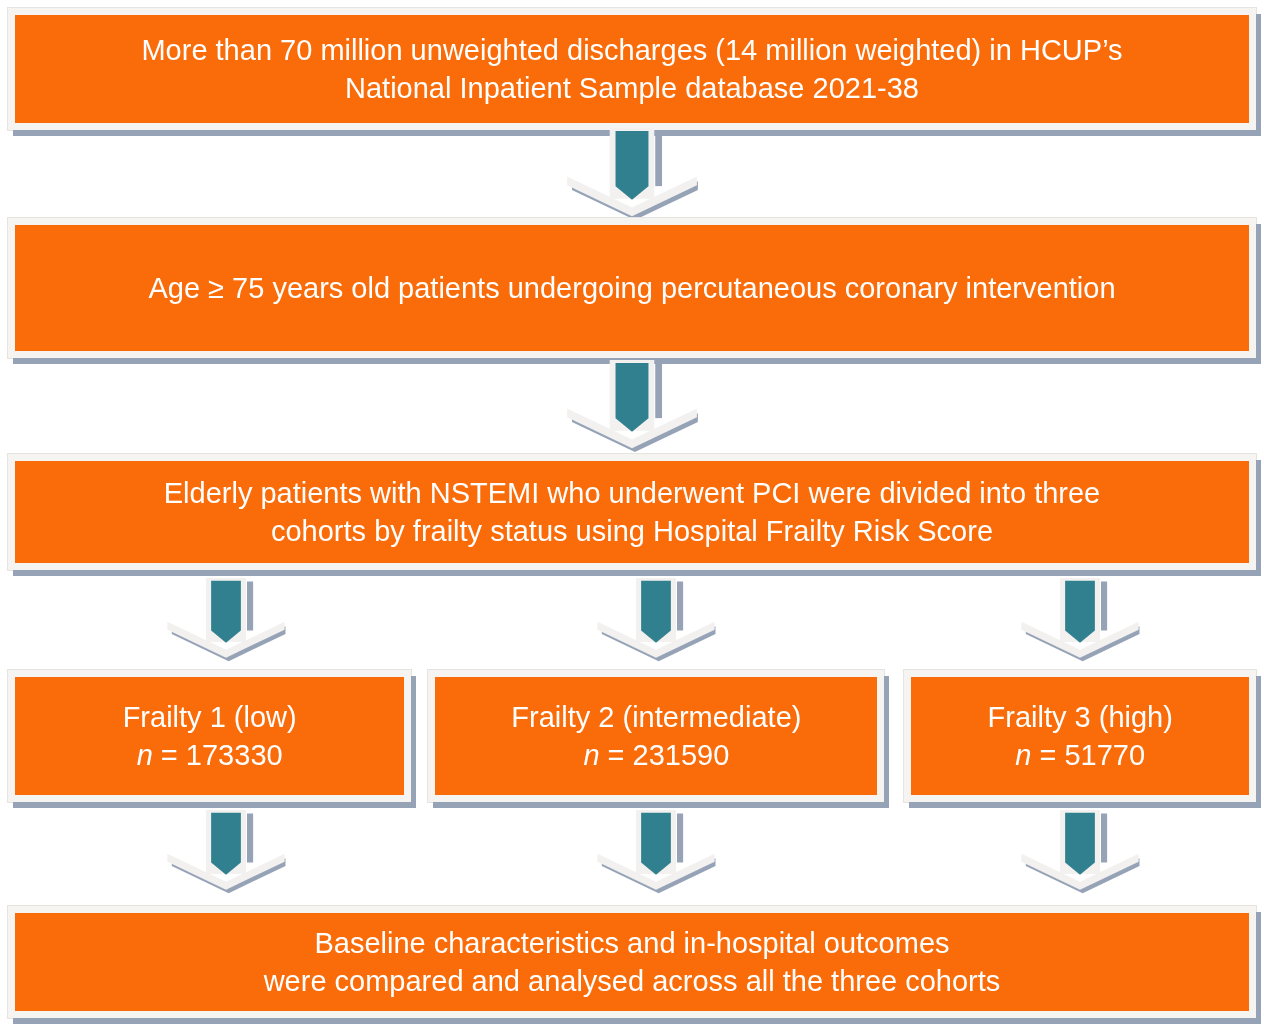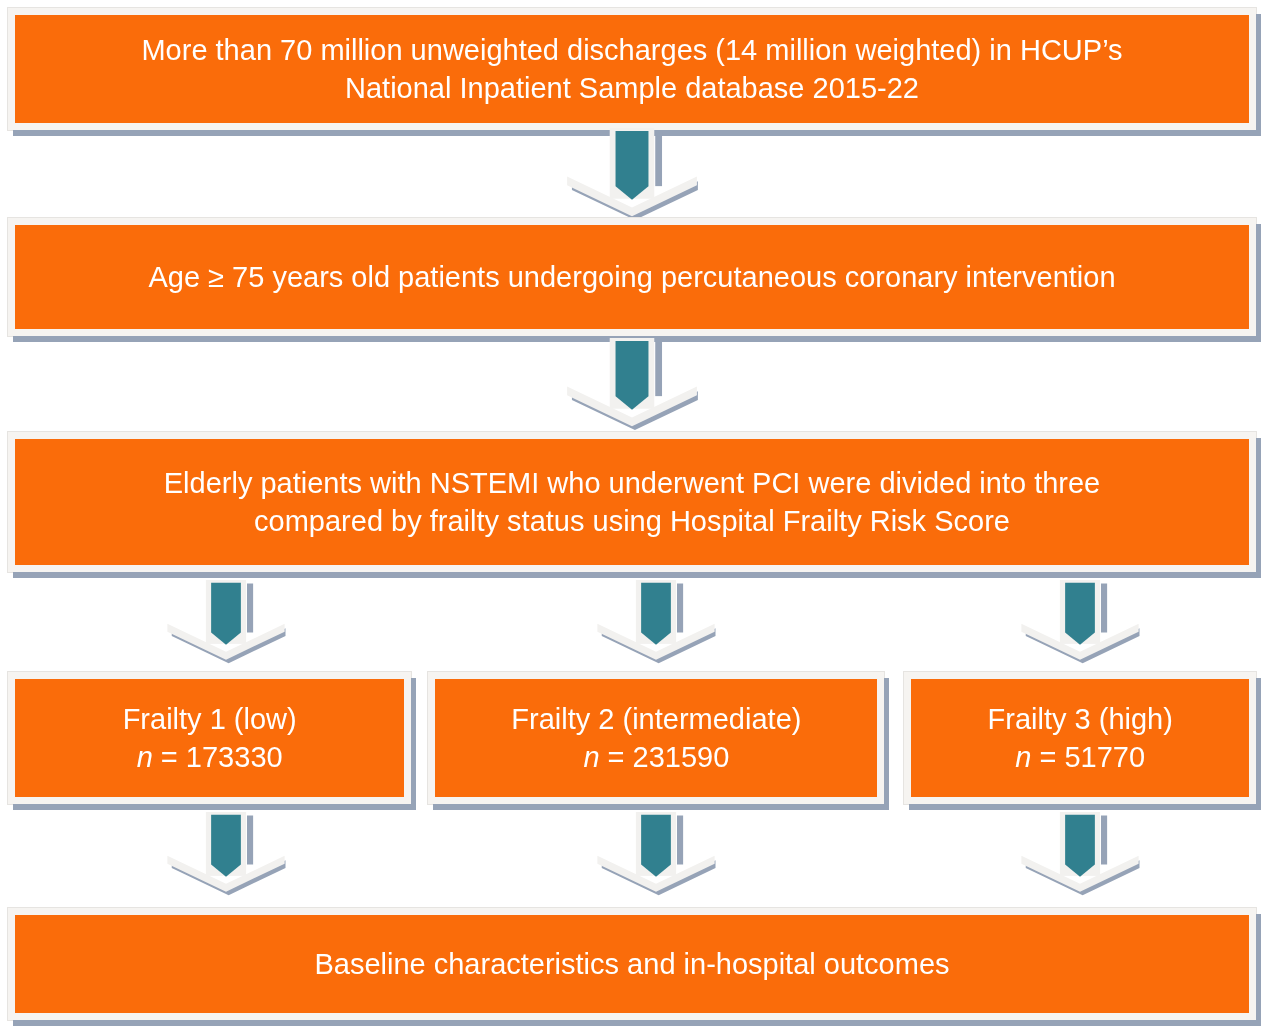--- a/index.html
+++ b/index.html
@@ -35,22 +35,22 @@
     text-align: center;
   }
   .box .line {
     font-size: 29px;
     line-height: 38px;
     white-space: nowrap;
   }
   .box .line i { font-style: italic; }
   .full { width: 1248px; }
   .b1 { height: 122px; }
-  .b2 { height: 118px; }
-  .b3 { height: 140px; }
+  .b2 { height: 140px; }
+  .b3 { height: 116px; }
   .b5 { height: 112px; }
 
   .arrow-zone-single {
     height: 88px;
     display: flex;
     justify-content: center;
     align-items: center;
   }
   .zone2 { height: 96px; }
   .arrow-zone-triple {
@@ -79,21 +79,21 @@
   svg.arrow { display: block; }
 </style>
 </head>
 <body>
 
 <div class="page">
   <div class="stack">
 
     <div class="box full b1">
       <div class="line">More than 70 million unweighted discharges (14 million weighted) in HCUP’s</div>
-      <div class="line">National Inpatient Sample database 2015-22</div>
+      <div class="line">National Inpatient Sample database 2021-38</div>
     </div>
 
     <div class="arrow-zone-single">
       <svg class="arrow" width="146" height="93" viewBox="0 0 150 96">
         <rect x="99" y="4" width="7" height="56" fill="#96A3B7"></rect>
         <path d="M13 55 L78 86 L143 55 L143 64 L78 95 L13 64 Z" fill="#96A3B7"></path>
         <rect x="52" y="0" width="46" height="73" fill="#F2F1EF"></rect>
         <path d="M8 50 L75 82 L142 50 L142 59 L75 91 L8 59 Z" fill="#F2F1EF"></path>
         <path d="M58 3 H92 V60 L75 74 L58 60 Z" fill="#31808F"></path>
       </svg>
@@ -108,21 +108,21 @@
         <rect x="99" y="4" width="7" height="56" fill="#96A3B7"></rect>
         <path d="M13 55 L78 86 L143 55 L143 64 L78 95 L13 64 Z" fill="#96A3B7"></path>
         <rect x="52" y="0" width="46" height="73" fill="#F2F1EF"></rect>
         <path d="M8 50 L75 82 L142 50 L142 59 L75 91 L8 59 Z" fill="#F2F1EF"></path>
         <path d="M58 3 H92 V60 L75 74 L58 60 Z" fill="#31808F"></path>
       </svg>
     </div>
 
     <div class="box full b3">
       <div class="line">Elderly patients with NSTEMI who underwent PCI were divided into three</div>
-      <div class="line">compared by frailty status using Hospital Frailty Risk Score</div>
+      <div class="line">cohorts by frailty status using Hospital Frailty Risk Score</div>
     </div>
 
     <div class="arrow-zone-triple">
       <div class="arrow-slot slot-1">
         <svg class="arrow" width="132" height="84" viewBox="0 0 150 96">
           <rect x="99" y="4" width="7" height="56" fill="#96A3B7"></rect>
           <path d="M13 55 L78 86 L143 55 L143 64 L78 95 L13 64 Z" fill="#96A3B7"></path>
           <rect x="52" y="0" width="46" height="73" fill="#F2F1EF"></rect>
           <path d="M8 50 L75 82 L142 50 L142 59 L75 91 L8 59 Z" fill="#F2F1EF"></path>
           <path d="M58 3 H92 V60 L75 74 L58 60 Z" fill="#31808F"></path>
@@ -188,16 +188,17 @@
           <path d="M13 55 L78 86 L143 55 L143 64 L78 95 L13 64 Z" fill="#96A3B7"></path>
           <rect x="52" y="0" width="46" height="73" fill="#F2F1EF"></rect>
           <path d="M8 50 L75 82 L142 50 L142 59 L75 91 L8 59 Z" fill="#F2F1EF"></path>
           <path d="M58 3 H92 V60 L75 74 L58 60 Z" fill="#31808F"></path>
         </svg>
       </div>
     </div>
 
     <div class="box full b5">
       <div class="line">Baseline characteristics and in-hospital outcomes</div>
+      <div class="line">were compared and analysed across all the three cohorts</div>
     </div>
 
   </div>
 </div>
 
 </body></html>

